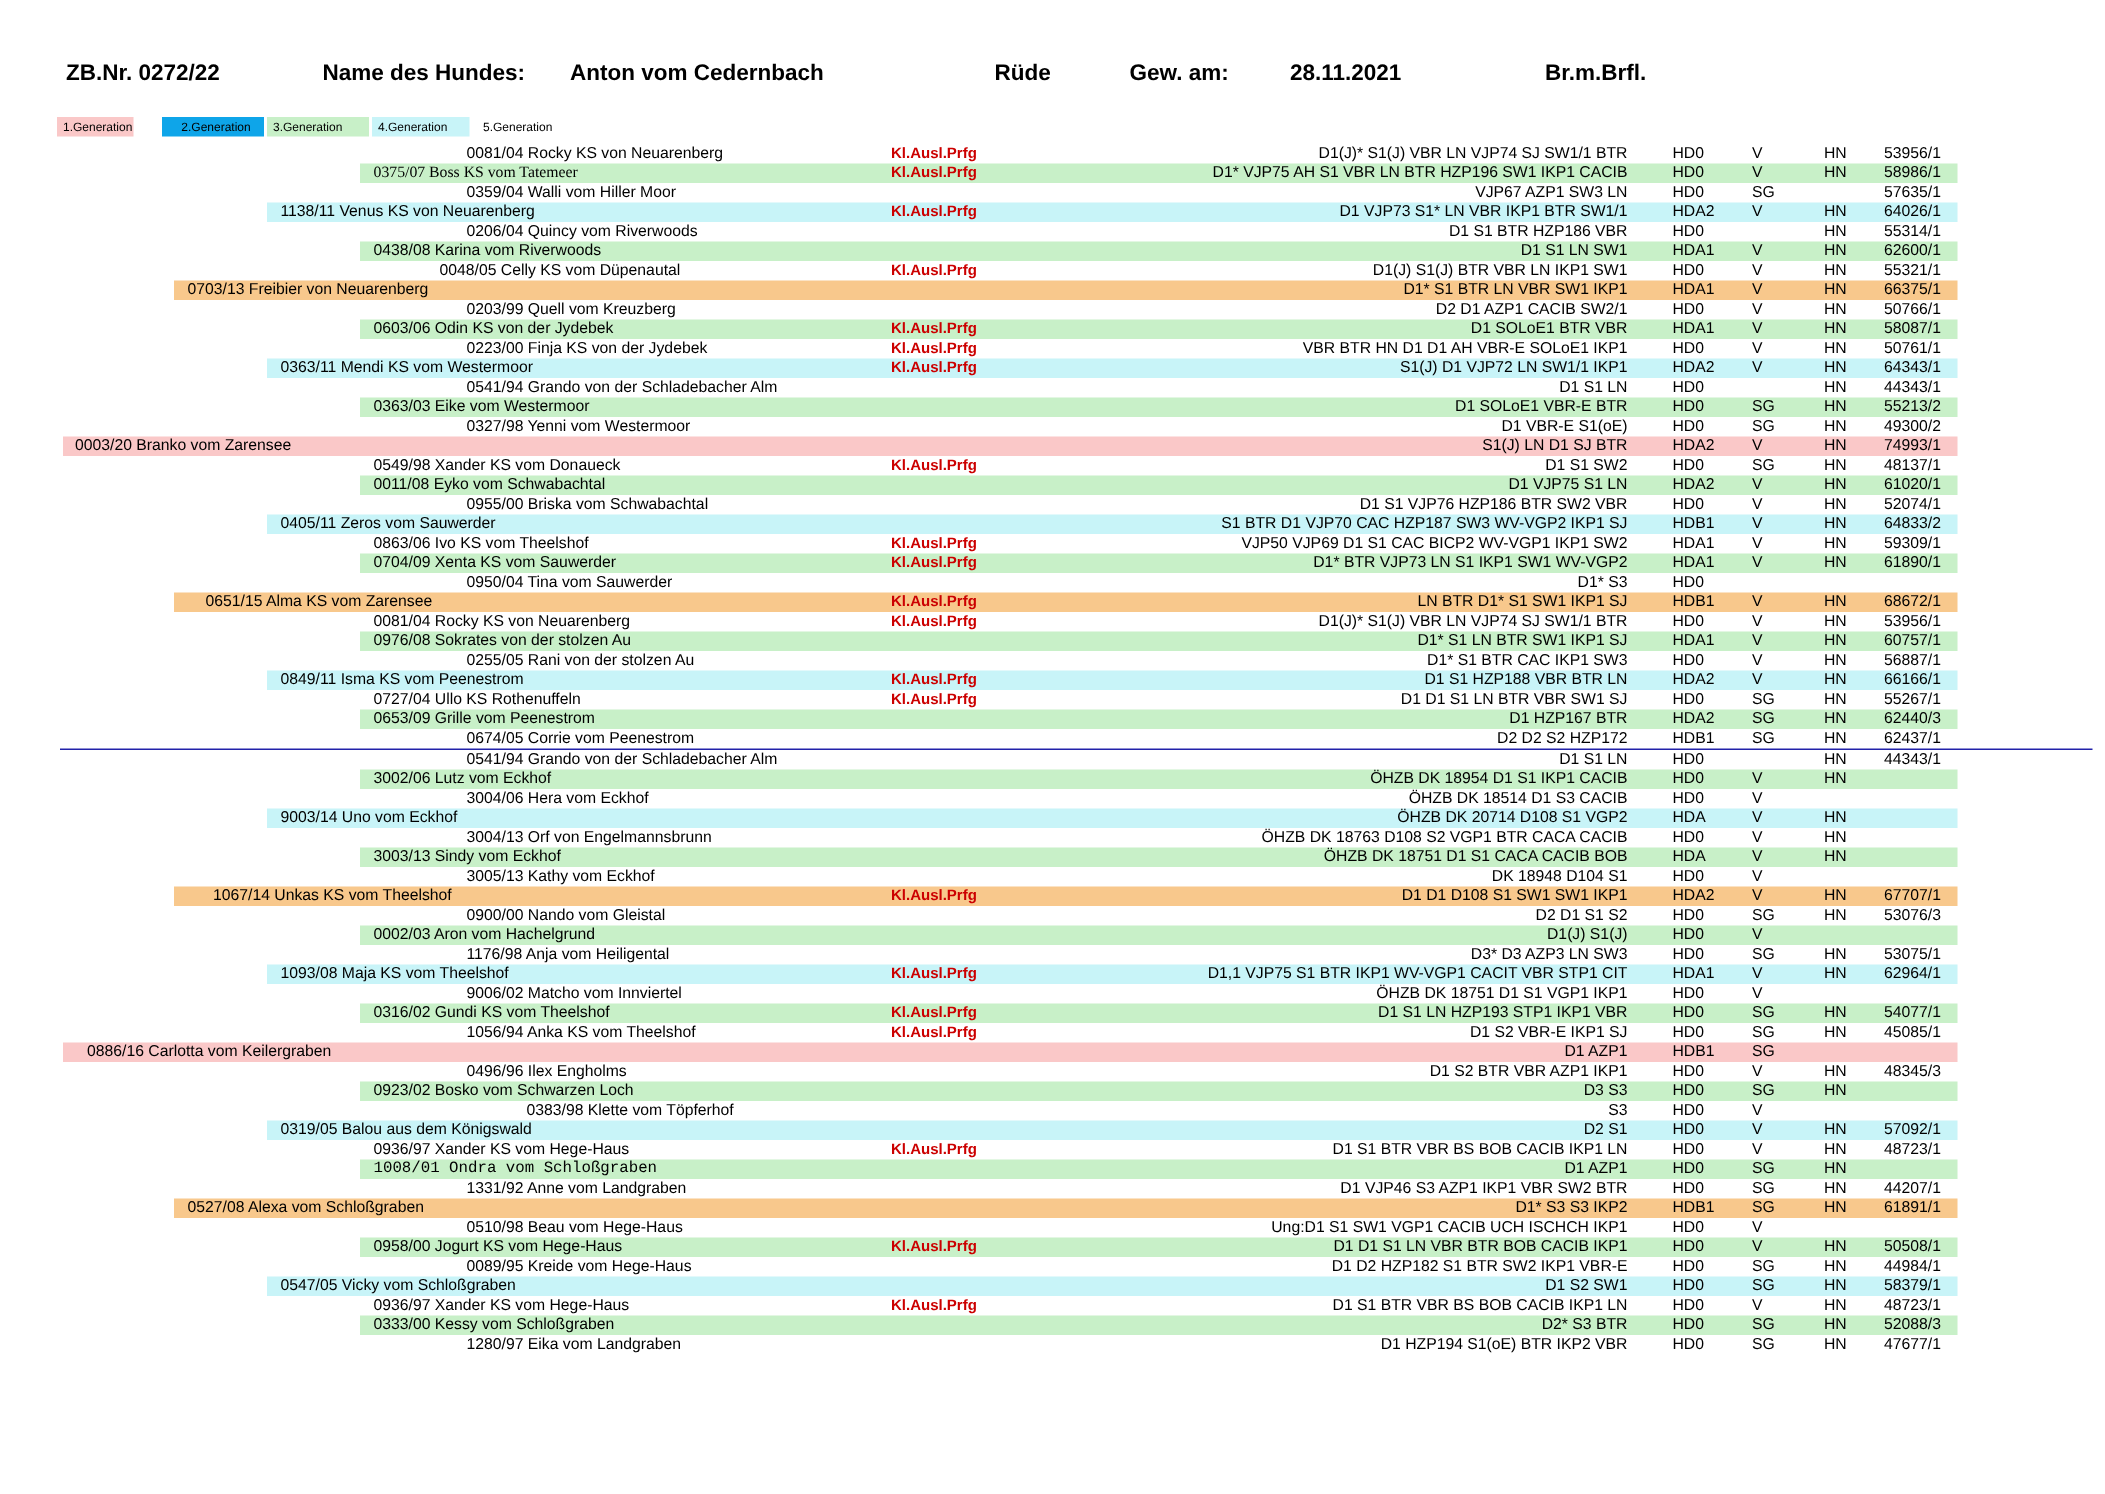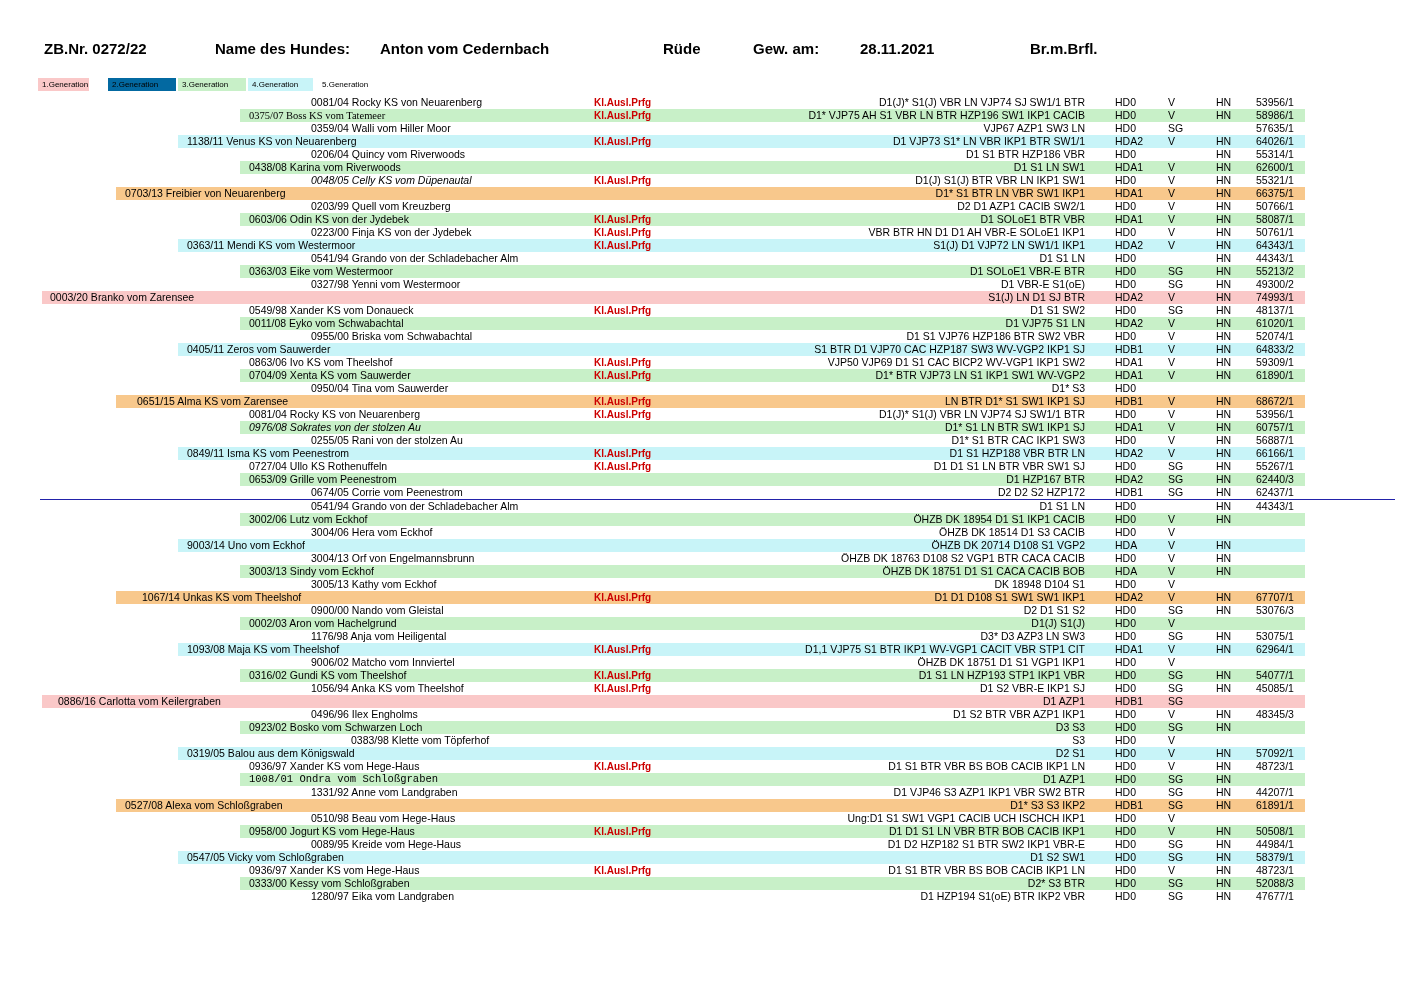--- a/index.html
+++ b/index.html
@@ -10,21 +10,21 @@
   .h-zb{left:44px;}
   .h-namelbl{left:215px;}
   .h-name{left:380px;}
   .h-sex{left:663px;}
   .h-gewlbl{left:753px;text-align:right;}
   .h-gew{left:860px;}
   .h-brfl{left:1030px;}
   .genbar{position:absolute;top:78px;left:38px;height:13px;font-size:8px;}
   .genbar div{position:absolute;top:0;height:13px;line-height:13px;padding-left:4px;box-sizing:border-box;white-space:nowrap;}
   .g1{left:0;width:51px;background:#fac8c8;}
-  .g2{left:70px;width:68px;background:#0369a1;}
+  .g2{left:70px;width:68px;background:#0ea5e9;text-align:center;}
   .g3{left:140px;width:68px;background:#c8f0c8;}
   .g4{left:210px;width:65px;background:#c8f4f8;}
   .g5{left:280px;width:68px;background:#ffffff;}
   .rows{position:absolute;top:96px;left:0;width:1403px;}
   .row{position:relative;height:13px;line-height:13px;font-size:10.5px;width:1403px;}
   .row .nm{position:absolute;top:0;white-space:nowrap;}
   .row .pf{position:absolute;top:0;left:594px;color:#cc0000;font-weight:bold;font-size:10px;white-space:nowrap;}
   .row .ev{position:absolute;top:0;right:318px;text-align:right;white-space:nowrap;}
   .row .hd{position:absolute;top:0;left:1115px;white-space:nowrap;}
   .row .vv{position:absolute;top:0;left:1168px;white-space:nowrap;}
@@ -105,21 +105,21 @@
       <div class="row">
         <div class="bg" style="left: 240px; width: 1065px; background: rgb(200, 240, 200);"></div>
         <span class="nm" style="left: 249px;">0438/08 Karina vom Riverwoods</span>
         <span class="ev">D1 S1 LN SW1</span>
         <span class="hd">HDA1</span>
         <span class="vv">V</span>
         <span class="hn">HN</span>
         <span class="zb">62600/1</span>
       </div>
       <div class="row">
-        <span class="nm" style="left: 311px; font-style: italic;">0048/05 Celly KS vom Düpenautal</span>
+        <span class="nm" style="left: 293px;">0048/05 Celly KS vom Düpenautal</span>
         <span class="pf">Kl.Ausl.Prfg</span>
         <span class="ev">D1(J) S1(J) BTR VBR LN IKP1 SW1</span>
         <span class="hd">HD0</span>
         <span class="vv">V</span>
         <span class="hn">HN</span>
         <span class="zb">55321/1</span>
       </div>
       <div class="row">
         <div class="bg" style="left: 116px; width: 1189px; background: rgb(248, 200, 140);"></div>
         <span class="nm" style="left: 125px;">0703/13 Freibier von Neuarenberg</span>
@@ -276,21 +276,21 @@
         <span class="nm" style="left: 249px;">0081/04 Rocky KS von Neuarenberg</span>
         <span class="pf">Kl.Ausl.Prfg</span>
         <span class="ev">D1(J)* S1(J) VBR LN VJP74 SJ SW1/1 BTR</span>
         <span class="hd">HD0</span>
         <span class="vv">V</span>
         <span class="hn">HN</span>
         <span class="zb">53956/1</span>
       </div>
       <div class="row">
         <div class="bg" style="left: 240px; width: 1065px; background: rgb(200, 240, 200);"></div>
-        <span class="nm" style="left: 249px; font-style: italic;">0976/08 Sokrates von der stolzen Au</span>
+        <span class="nm" style="left: 249px;">0976/08 Sokrates von der stolzen Au</span>
         <span class="ev">D1* S1 LN BTR SW1 IKP1 SJ</span>
         <span class="hd">HDA1</span>
         <span class="vv">V</span>
         <span class="hn">HN</span>
         <span class="zb">60757/1</span>
       </div>
       <div class="row">
         <span class="nm" style="left: 311px;">0255/05 Rani von der stolzen Au</span>
         <span class="ev">D1* S1 BTR CAC IKP1 SW3</span>
         <span class="hd">HD0</span>

